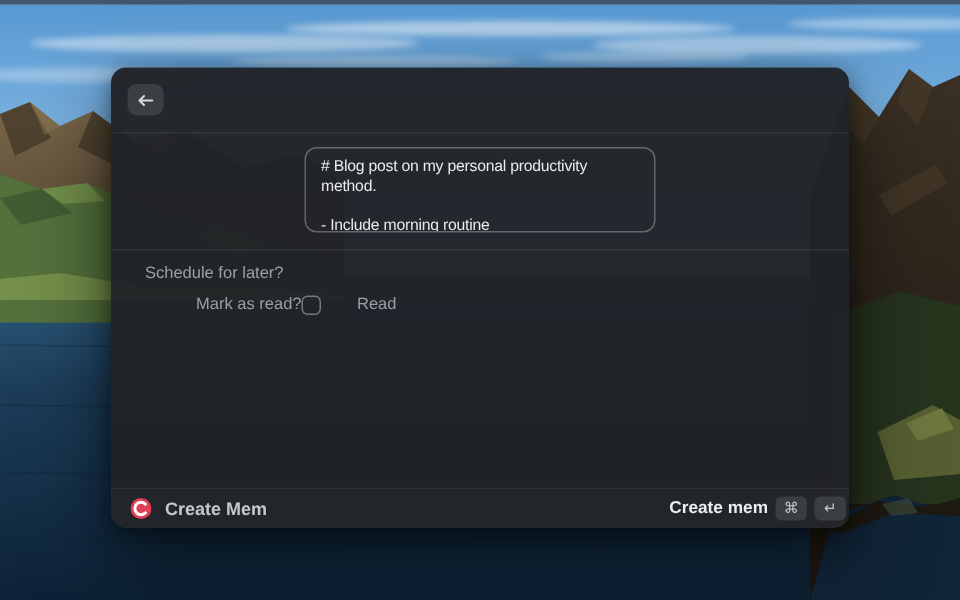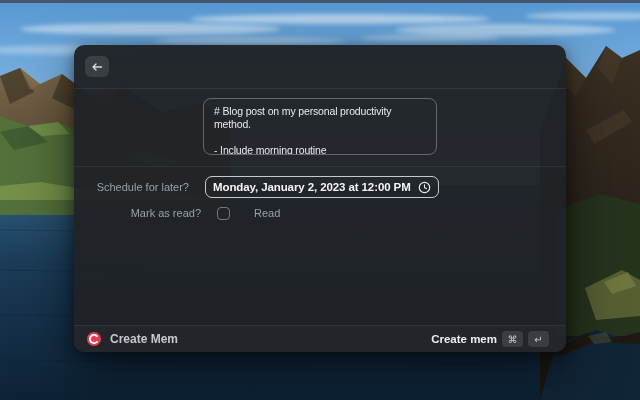--- a/index.html
+++ b/index.html
@@ -35,21 +35,21 @@
   .note-box {
     width:234px; height:57px;
     border:1px solid rgba(255,255,255,0.30); border-radius:8px;
     padding:6px 10px;
     font-size:10.5px; line-height:13px; letter-spacing:-0.15px;
     color:#e9eaeb; white-space:pre-line; overflow:hidden;
   }
   .form-section { flex:1 1 auto; padding-top:9px; }
   .row { display:flex; align-items:center; }
   .lbl {
-    flex:0 0 115px; width:115px; text-align:right; margin-right:16px;
+    flex:0 0 115px; width:115px; text-align:right; 
     font-size:11px; color:#9aa0a6;
   }
   .date-input {
     width:234px; height:22px;
     border:1px solid rgba(255,255,255,0.75); border-radius:7px;
     display:flex; align-items:center; justify-content:space-between;
     padding:0 7px; background:transparent; cursor:text;
   }
   .date-val { font-size:11.5px; font-weight:bold; color:#f4f5f6; letter-spacing:-0.1px; }
   .read-row { margin-top:8px; height:14px;padding-left:12px; }
@@ -57,21 +57,21 @@
     width:13px; height:13px; border:1.5px solid #75797e; border-radius:4px;
     background:transparent; cursor:pointer;
   }
   .cb-label { font-size:11px; color:#9aa0a6; margin-left:24px; }
 
   .dlg-footer {
     flex:0 0 27px; height:27px;
     border-top:1px solid rgba(255,255,255,0.07);
     background:rgba(255,255,255,0.015);
     display:flex; align-items:center;
-    padding:0 17px 0 13px;
+    padding:0 2px 0 13px;
     border-radius:0 0 10px 10px;
   }
   .logo { display:flex; align-items:center; }
   .app-label { margin-left:9px; font-size:12px; font-weight:600; color:#c6c9cb; }
   .footer-right { margin-left:auto; display:flex; align-items:center; }
   .submit-label { font-size:11.5px; font-weight:bold; color:#ecedee; cursor:pointer; }
   .keycap {
     margin-left:5px; min-width:21px; height:16px; padding:0 4px;
     background:#3a3e43; border-radius:4px;
     display:flex; align-items:center; justify-content:center;
@@ -191,27 +191,20 @@
     <div class="note-section">
       <div class="note-box"># Blog post on my personal productivity method.
 
 - Include morning routine
 - Mention supplements</div>
     </div>
 
     <div class="form-section">
       <div class="row">
         <div class="lbl">Schedule for later?</div>
-        <div class="date-input">
-          <span class="date-val">Monday, January 2, 2023 at 12:00 PM</span>
-          <svg width="13" height="13" viewBox="0 0 13 13">
-            <circle cx="6.5" cy="6.5" r="5.2" fill="none" stroke="#e8eaeb" stroke-width="1.2"></circle>
-            <path d="M6.5 3.9 V6.7 L8.5 7.6" fill="none" stroke="#e8eaeb" stroke-width="1.1" stroke-linecap="round" stroke-linejoin="round"></path>
-          </svg>
-        </div>
       </div>
 
       <div class="row read-row">
         <div class="lbl">Mark as read?</div>
         <div class="checkbox"></div>
         <div class="cb-label">Read</div>
       </div>
     </div>
 
     <div class="dlg-footer">

